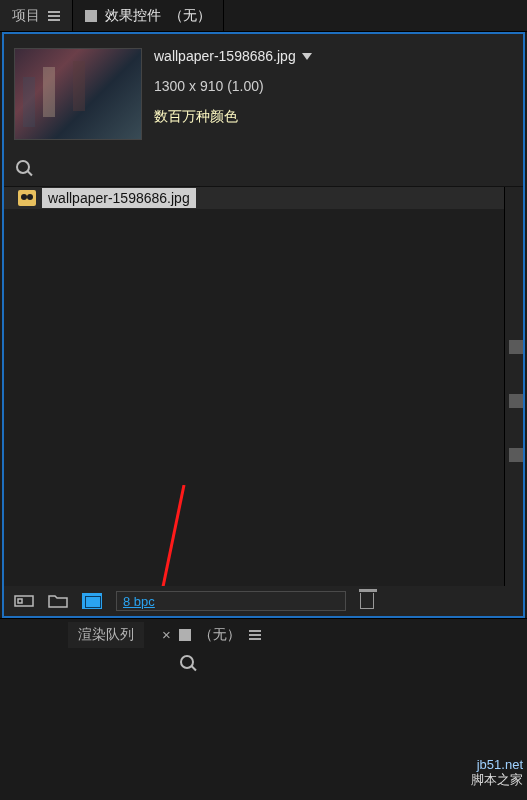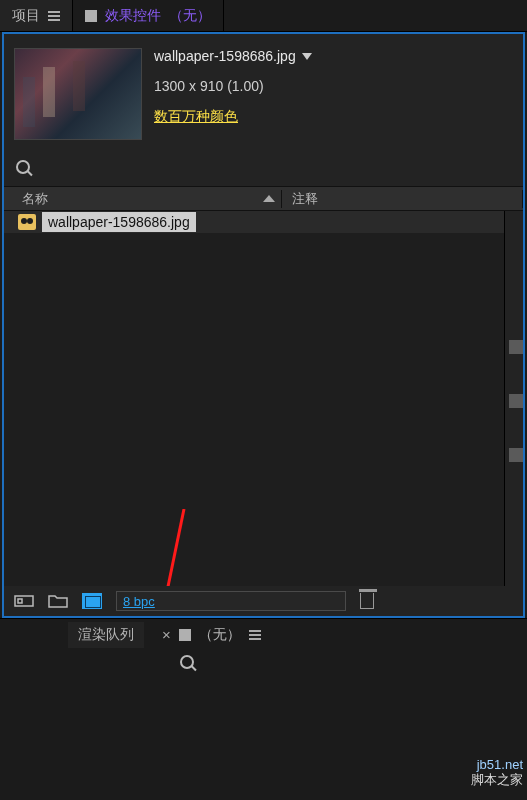--- a/index.html
+++ b/index.html
@@ -21,21 +21,21 @@
   }
   .tab {
     display: flex;
     align-items: center;
     padding: 0 12px;
     gap: 8px;
     background: #232323;
     border-right: 1px solid #000;
     cursor: pointer;
   }
-  .tab.inactive { background: #1b1b1b; color: #8b5cf6; }
+  .tab.inactive { background: #1b1b1b; color: #e5e5e5; }
   .tab .burger {
     display: inline-flex;
     flex-direction: column;
     gap: 2px;
   }
   .tab .burger span {
     display: block;
     width: 12px;
     height: 2px;
     background: #b0b0b0;
@@ -77,21 +77,21 @@
   .meta-title {
     color: #e6e6e6;
     display: flex;
     align-items: center;
     gap: 6px;
   }
   .meta-title .tri {
     width:0;height:0;border-left:5px solid transparent;border-right:5px solid transparent;border-top:7px solid #ccc;
   }
   .meta-dim { color: #d0d0d0; margin-top: 14px; }
-  .meta-colors { color: #fde047; margin-top: 14px; text-decoration: underline; }
+  .meta-colors { color: #fef9c3; margin-top: 14px; }
   .search-row {
     padding: 8px 12px 6px 12px;
     display: flex;
     align-items: center;
     gap: 8px;
     border-bottom: 1px solid #111;
   }
   .search-icon {
     width: 18px; height: 18px; position: relative;
   }
@@ -253,29 +253,20 @@
       <div class="meta-dim">1300 x 910 (1.00)</div>
       <div class="meta-colors">数百万种颜色</div>
     </div>
   </div>
 
   <div class="search-row">
     <span class="search-icon"></span>
     <input class="search-field" style="">
   </div>
 
-  <div class="cols-header">
-    <div class="col-name">
-      <span>名称</span>
-      <span class="sort-tri"></span>
-    </div>
-    <div class="col-comment">
-      <span>注释</span>
-    </div>
-  </div>
 
   <div class="list-area">
     <div class="row-item">
       <span class="file-icon"></span>
       <span class="file-label">wallpaper-1598686.jpg</span>
     </div>
 
     <svg class="arrow-svg" width="200" height="420">
       <defs>
         <marker id="ahead" markerWidth="14" markerHeight="14" refX="6" refY="6" orient="auto">

